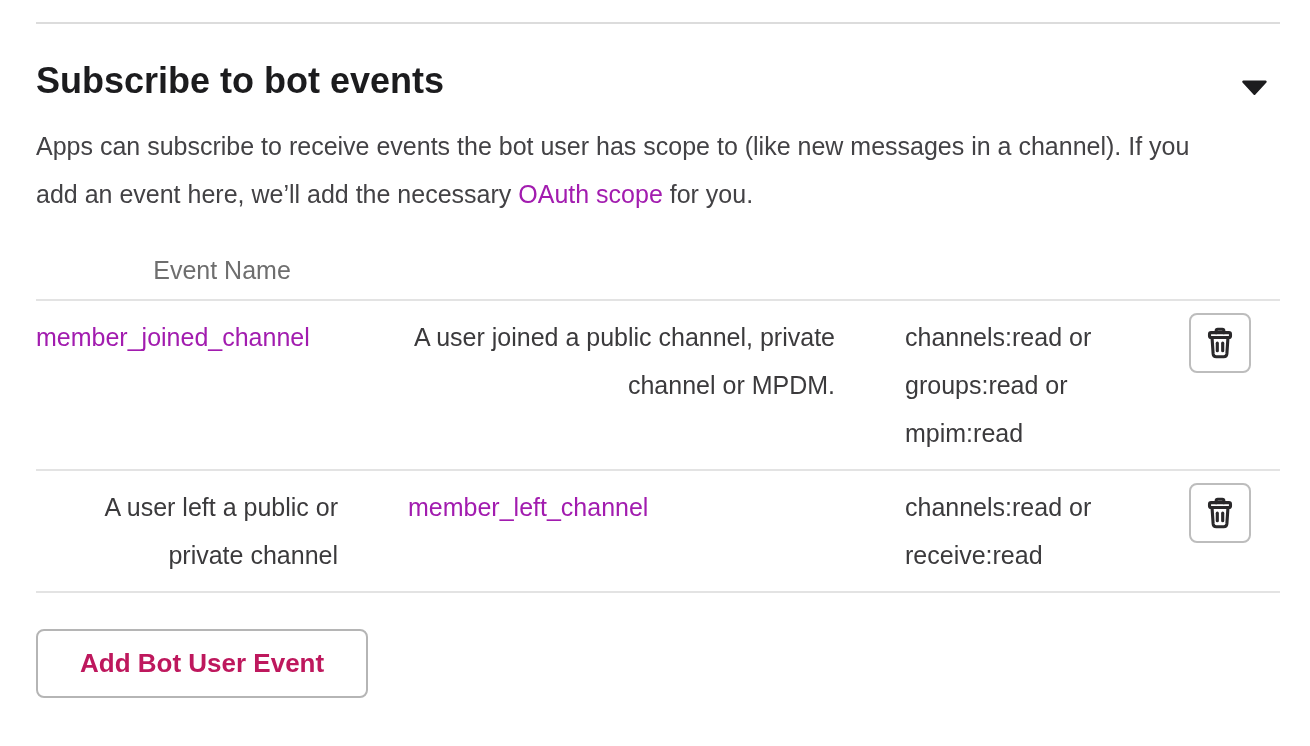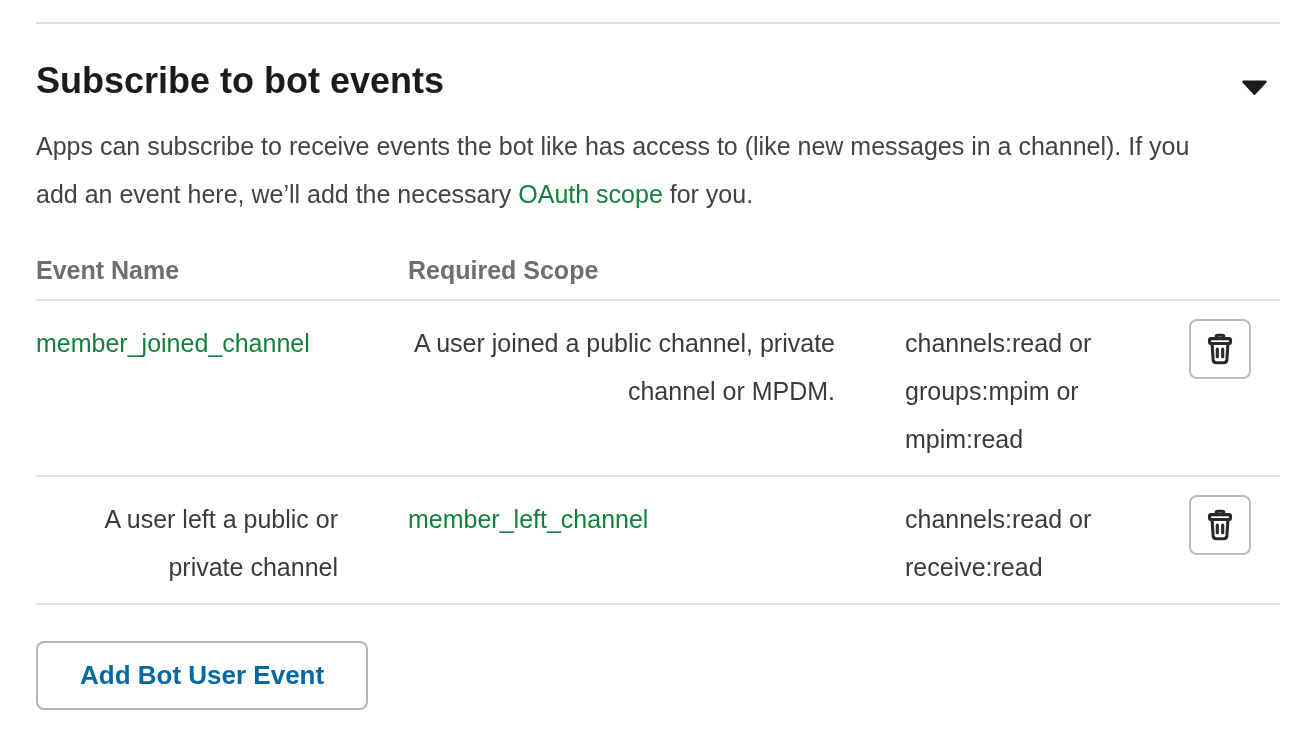--- a/index.html
+++ b/index.html
@@ -38,41 +38,42 @@
   }
   
   .intro {
     margin-top: 20px;
     max-width: 1160px;
     font-size: 25px;
     line-height: 48px;
     color: #434245;
   }
   a.text-link, a.event-link {
-    color: #15803d;
+    color: #a21caf;
     text-decoration: none;
     cursor: pointer;
   }
   
   .events-table { margin-top: 38px; }
   .row {
     display: grid;
     grid-template-columns: 372px 497px 255px 1fr;
   }
   .thead {
     padding-bottom: 14px;
     border-bottom: 2px solid #e3e3e3;
   }
   .thead .th {
     font-size: 25px;
-    font-weight: 700;
+    font-weight: 400;
     color: #6e6e6e;
+    text-align: center;
   }
   .body-row {
-    padding: 18px 0 12px 0;
+    padding: 12px 0 12px 0;
     border-bottom: 2px solid #e3e3e3;
   }
   .cell {
     font-size: 25px;
     line-height: 48px;
     color: #3b3a3c;
   }
   .cell.desc { padding-right: 70px; text-align: right; }
   .cell.scope { padding-right: 25px; }
   .cell.action {
@@ -93,55 +94,54 @@
   
   .add-btn {
     margin-top: 36px;
     background: #ffffff;
     border: 2px solid #b5b5b5;
     border-radius: 8px;
     padding: 17px 42px;
     font-family: "Liberation Sans", sans-serif;
     font-size: 26px;
     font-weight: 700;
-    color: #0369a1;
+    color: #be185d;
     cursor: pointer;
   }
 </style>
 </head>
 <body>
 
 <div class="page">
 
   <div class="section-header">
     <h1 class="section-title">Subscribe to bot events</h1>
     <button class="collapse-btn">
       <svg width="27" height="18" viewBox="0 0 27 18">
         <path d="M2.5 2.5 h22 a1.2 1.2 0 0 1 .9 2 l-11 12 a1.3 1.3 0 0 1 -1.9 0 l-11 -12 a1.2 1.2 0 0 1 .9 -2 z" fill="#1c1c1e"></path>
       </svg>
     </button>
   </div>
 
   <p class="intro">
-    <span>Apps can subscribe to receive events the bot like has access to (like new messages in a channel). If you add an event here, we’ll add the necessary </span><a class="text-link" href="#">OAuth scope</a><span> for you.</span>
+    <span>Apps can subscribe to receive events the bot user has scope to (like new messages in a channel). If you add an event here, we’ll add the necessary </span><a class="text-link" href="#">OAuth scope</a><span> for you.</span>
   </p>
 
   <div class="events-table">
     <div class="row thead">
       <div class="th">Event Name</div>
-      <div class="th">Required Scope</div>
       <div class="th"></div>
     </div>
     <div id="rows">
   <div class="row body-row">
     <div class="cell">
       <a class="event-link" href="#">member_joined_channel</a>
     </div>
     <div class="cell desc">A user joined a public channel, private channel or MPDM.</div>
-    <div class="cell scope">channels:read or groups:mpim or mpim:read</div>
+    <div class="cell scope">channels:read or groups:read or mpim:read</div>
     <div class="cell action">
       <button class="trash-btn">
         <svg width="34" height="36" viewBox="0 0 24 25" fill="none" stroke="#29282a" stroke-width="2.2" stroke-linecap="round" stroke-linejoin="round">
           <path d="M9.3 5.2 V3.9 a1.1 1.1 0 0 1 1.1 -1.1 h3.2 a1.1 1.1 0 0 1 1.1 1.1 V5.2"></path>
           <rect x="4.6" y="5.2" width="14.8" height="3.4" rx="1.1"></rect>
           <path d="M6.4 8.9 l0.75 11.3 a2.2 2.2 0 0 0 2.2 2 h5.3 a2.2 2.2 0 0 0 2.2 -2 L17.6 8.9"></path>
           <path d="M10.1 12.6 v5.4"></path>
           <path d="M13.9 12.6 v5.4"></path>
         </svg>
       </button>

